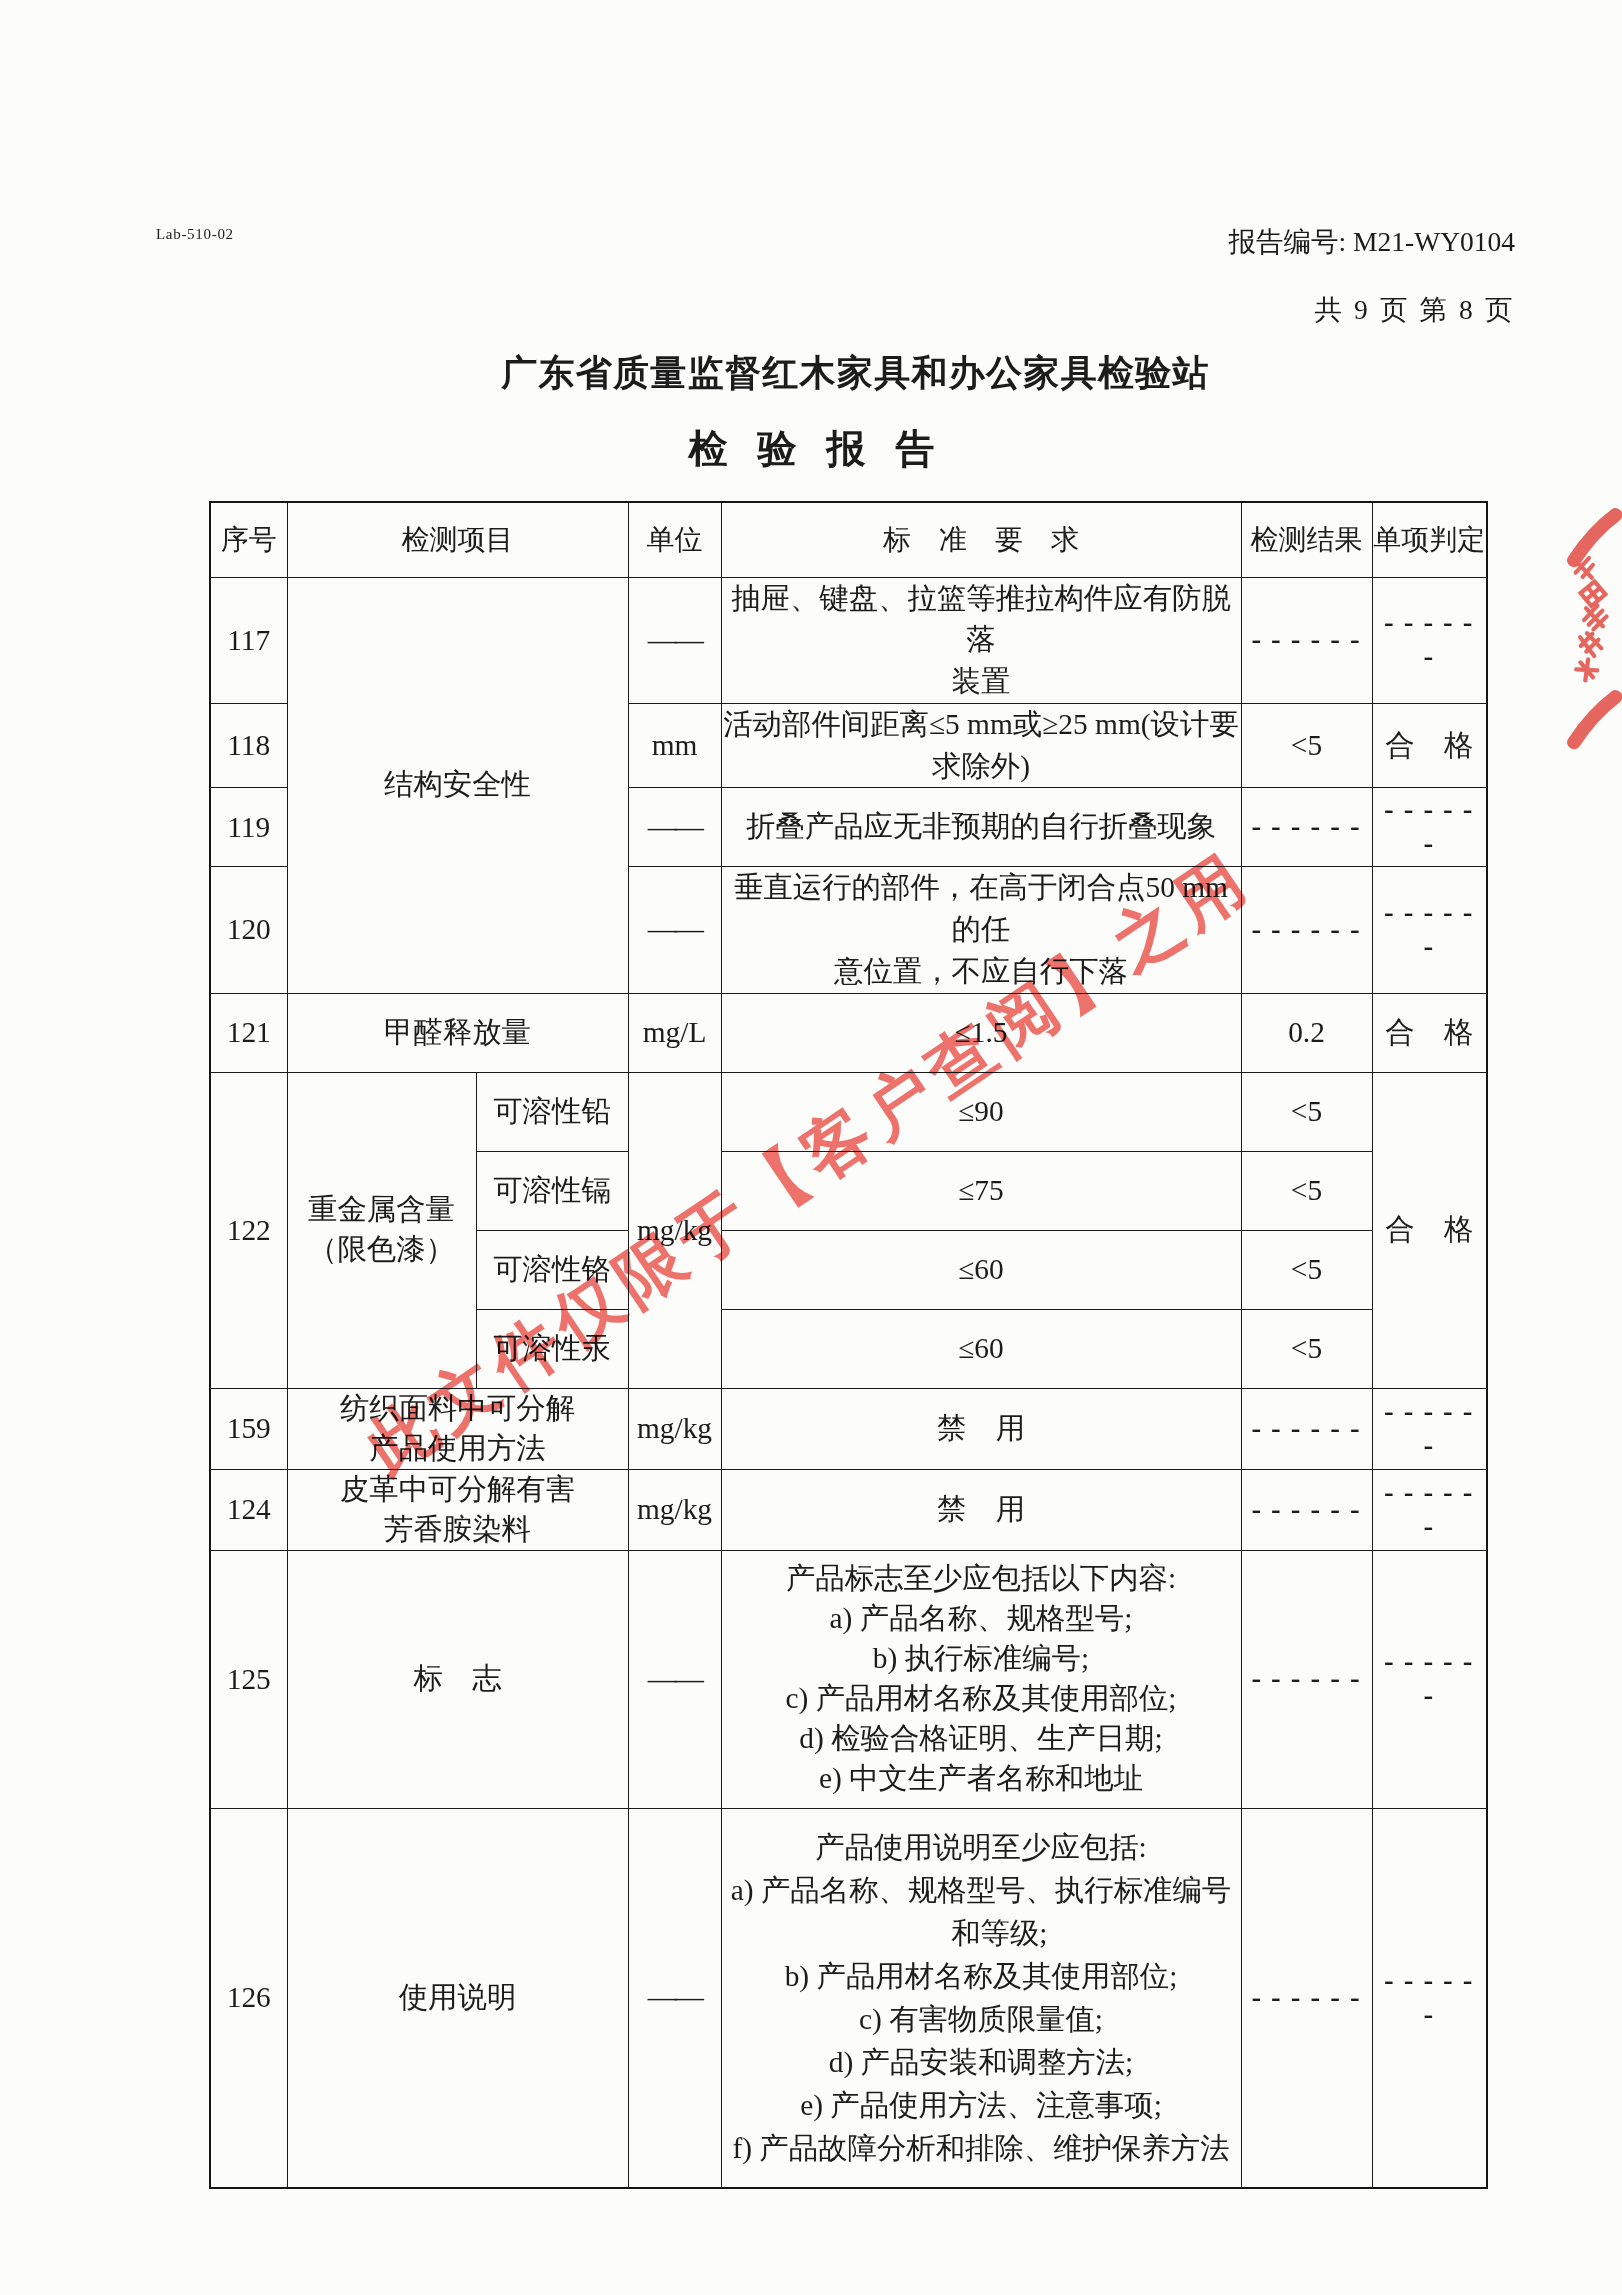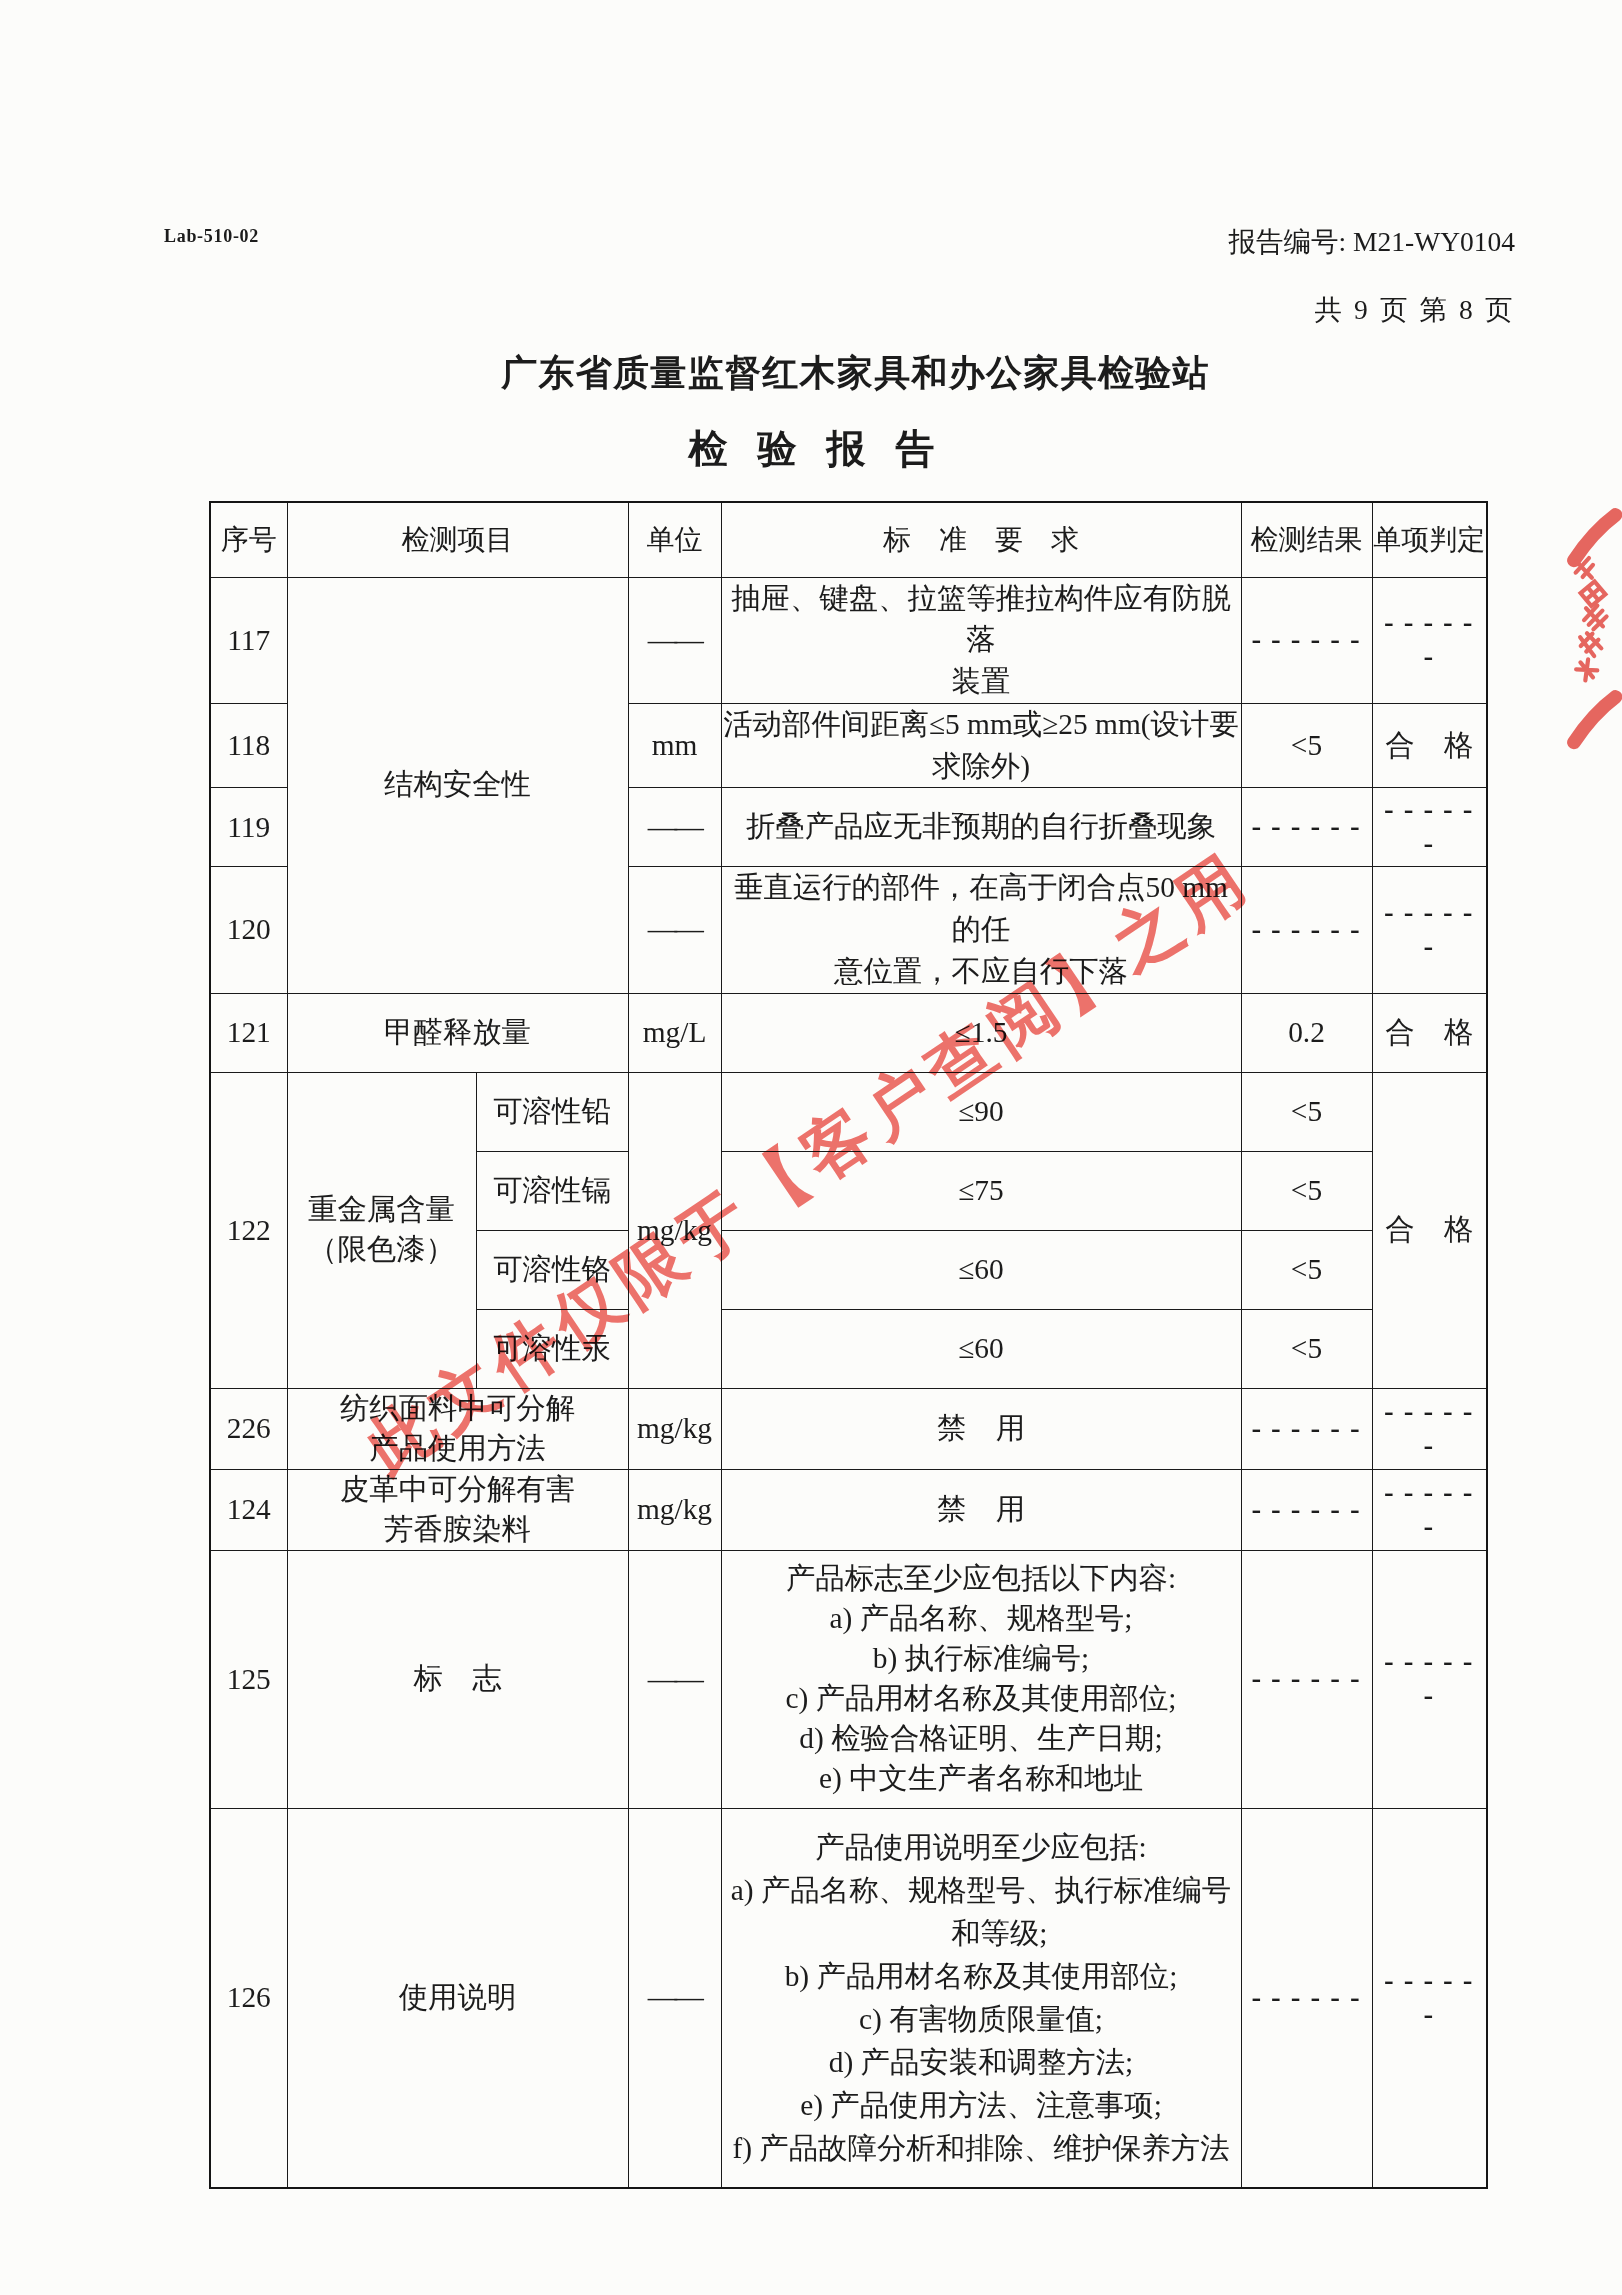--- a/index.html
+++ b/index.html
@@ -4,21 +4,21 @@
 <style>
   html,body{margin:0;padding:0;}
   body{
     width:1623px;height:2295px;position:relative;
     background:#fcfcfa;
     font-family:"Liberation Serif","DejaVu Serif",serif;
     color:#1c1c1c;
   }
   .abs{position:absolute;}
   
-  .lab-code{left:164px;top:226px;font-size:18px;font-weight:bold;letter-spacing:0.7px;}
+  .lab-code{left:156px;top:226px;font-size:15px;font-weight:normal;letter-spacing:0.7px;}
   .rightblock{left:916px;width:599px;text-align:right;font-size:27.5px;}
   .report-no{top:224px;}
   .page-info{top:292px;letter-spacing:2.6px;}
   .org-title{left:0;top:349px;width:100%;text-align:center;font-size:36px;font-weight:bold;letter-spacing:1.3px;padding-left:44px;}
   .doc-title{left:0;top:422px;width:100%;text-align:center;font-size:39px;font-weight:bold;}
   .doc-title span{letter-spacing:30px;margin-right:-30px;}
   
   table.report{
     position:absolute;left:209px;top:501px;width:1276px;
     border-collapse:collapse;table-layout:fixed;
@@ -165,21 +165,21 @@
       <td>≤60</td>
       <td class="big">&lt;5</td>
     </tr>
     <tr class="rsub">
       <td>可溶性汞</td>
       <td>≤60</td>
       <td class="big">&lt;5</td>
     </tr>
 
     <tr class="r118">
-      <td class="big">226</td>
+      <td class="big">159</td>
       <td colspan="2">
             <div>纺织面料中可分解</div>
             <div>产品使用方法</div>
           </td>
       <td class="unit">mg/kg</td>
       <td>禁　用</td>
       <td class="dash">------</td>
       <td class="dash">------</td>
     </tr>
 

